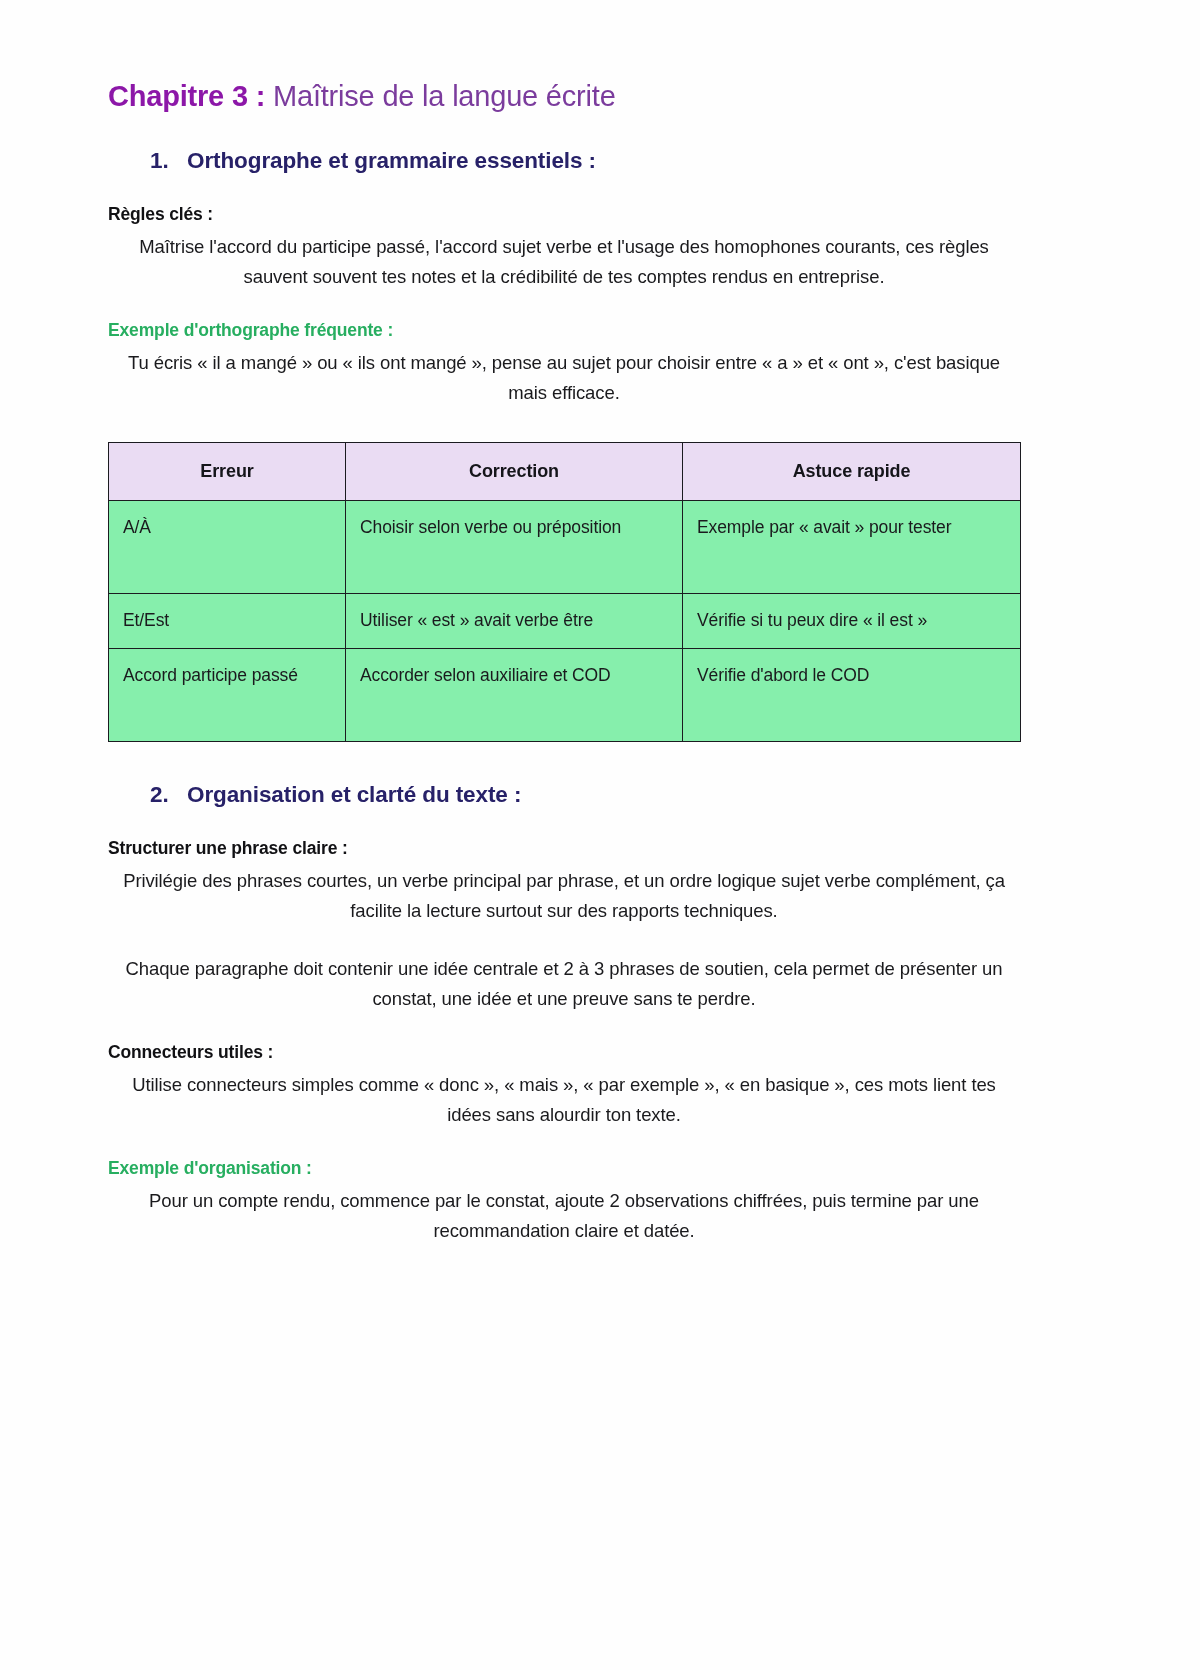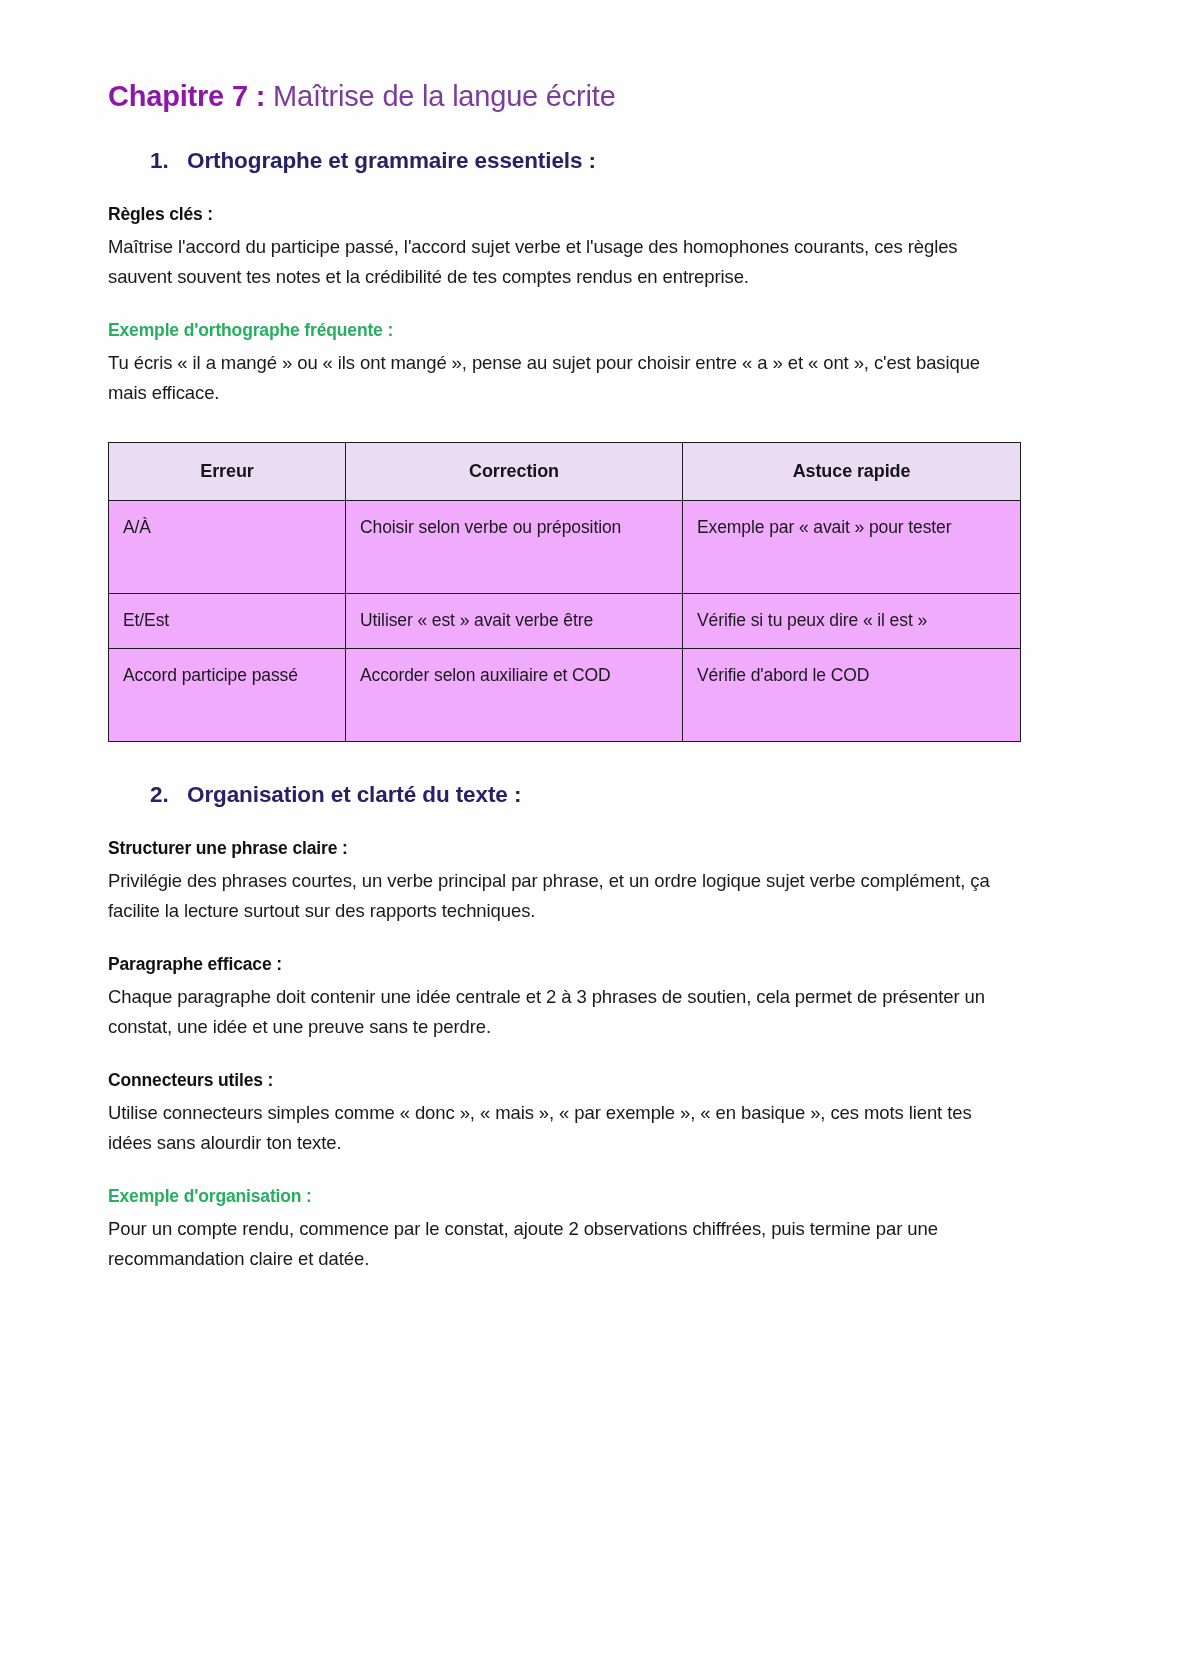--- a/index.html
+++ b/index.html
@@ -74,31 +74,32 @@
   .sub-head.green {
     color: #27ae60;
   }
   .body-text {
     font-size: 18.5px;
     line-height: 1.62;
     color: #1a1a1d;
     margin: 0;
     max-width: 925px;
     letter-spacing: -0.1px;
+    text-align: center;
   }
 
   
   .tbl-wrap {
     margin: 34px 0 40px 0;
   }
   table.err-table {
     border-collapse: collapse;
     width: 912px;
     table-layout: fixed;
-    background: #f0abfc;
+    background: #86efac;
     padding-left: 20px;
   }
   table.err-table th,
   table.err-table td {
     border: 1.6px solid #1b1b20;
     vertical-align: top;
     padding: 13px 14px 15px 14px;
     font-size: 17.5px;
     line-height: 1.5;
     letter-spacing: -0.1px;
@@ -121,21 +122,21 @@
   table.err-table col.c3 { width: 338px; }
 
   .row-tall td { height: 64px; }
 </style>
 </head>
 <body>
 
 <div class="page">
 
   <h1 class="doc-title">
-    <span class="chap">Chapitre 7 :</span><span class="chap-rest"> Maîtrise de la langue écrite</span>
+    <span class="chap">Chapitre 3 :</span><span class="chap-rest"> Maîtrise de la langue écrite</span>
   </h1>
 
   <div class="section-heading">
     <span class="num">1.</span>
     <span class="sec-label">Orthographe et grammaire essentiels :</span>
   </div>
 
   <div class="block">
     <div class="sub-head">Règles clés :</div>
     <p class="body-text">Maîtrise l'accord du participe passé, l'accord sujet verbe et l'usage des homophones courants, ces règles sauvent souvent tes notes et la crédibilité de tes comptes rendus en entreprise.</p>
@@ -185,21 +186,20 @@
     <span class="num">2.</span>
     <span class="sec-label">Organisation et clarté du texte :</span>
   </div>
 
   <div class="block">
     <div class="sub-head">Structurer une phrase claire :</div>
     <p class="body-text">Privilégie des phrases courtes, un verbe principal par phrase, et un ordre logique sujet verbe complément, ça facilite la lecture surtout sur des rapports techniques.</p>
   </div>
 
   <div class="block">
-    <div class="sub-head">Paragraphe efficace :</div>
     <p class="body-text">Chaque paragraphe doit contenir une idée centrale et 2 à 3 phrases de soutien, cela permet de présenter un constat, une idée et une preuve sans te perdre.</p>
   </div>
 
   <div class="block">
     <div class="sub-head">Connecteurs utiles :</div>
     <p class="body-text">Utilise connecteurs simples comme « donc », « mais », « par exemple », « en basique », ces mots lient tes idées sans alourdir ton texte.</p>
   </div>
 
   <div class="block">
     <div class="sub-head green">Exemple d'organisation :</div>

